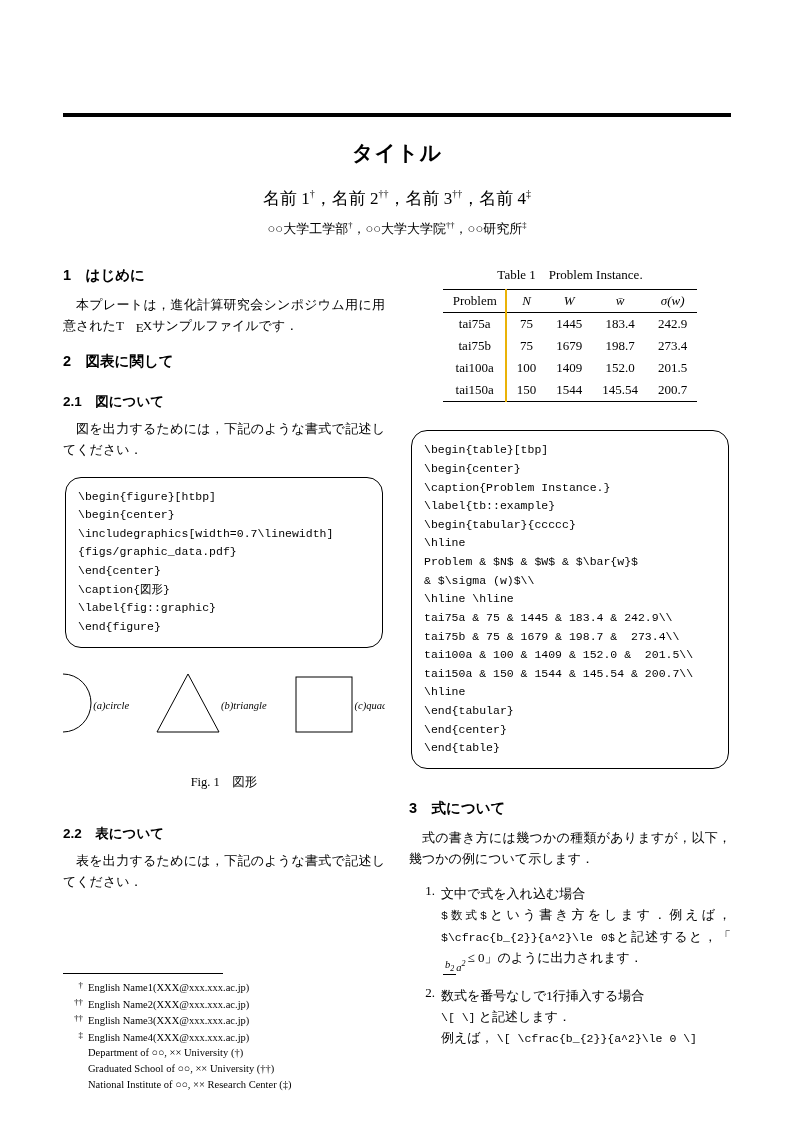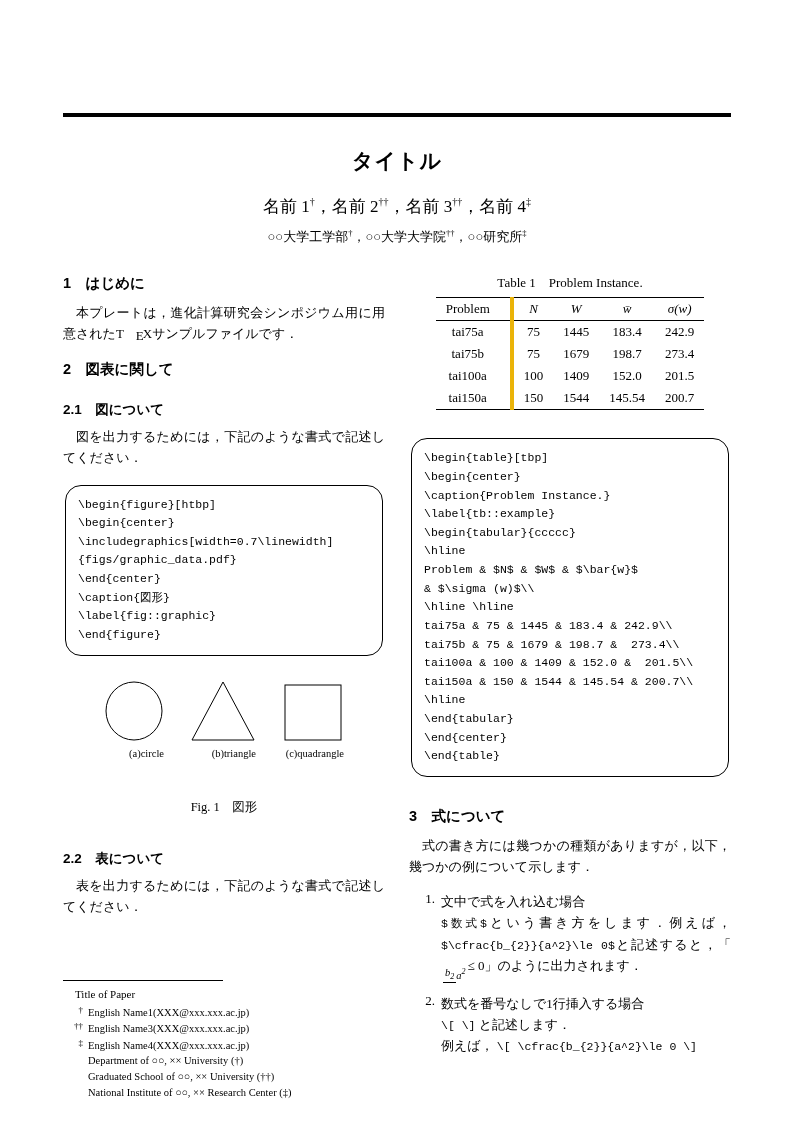--- a/index.html
+++ b/index.html
@@ -5,21 +5,21 @@
   * { margin:0; padding:0; box-sizing:border-box; }
   html,body { background:#ffffff; }
   body {
     width:794px; height:1123px; position:relative; overflow:hidden;
     font-family:"Liberation Serif", serif; color:#000;
   }
   .page { position:absolute; left:63px; top:0; width:668px; height:1123px; }
   .top-rule { margin-top:113px; height:4px; background:#000; }
 
   .doc-header { text-align:center; }
-  .title { margin-top:30px; font-size:21px; font-weight:bold; font-family:"Liberation Sans", sans-serif; letter-spacing:1px; }
+  .title { margin-top:22px; font-size:21px; font-weight:bold; font-family:"Liberation Sans", sans-serif; letter-spacing:1px; }
   .authors { margin-top:20px; font-size:17px; }
   .authors sup { font-size:10px; }
   .affiliations { margin-top:10px; font-size:13px; }
   .affiliations sup { font-size:8.5px; }
 
   .columns { margin-top:28px; display:flex; gap:24px; height:826px; }
   .col { width:322px; display:flex; flex-direction:column; overflow:hidden; }
 
   h2.sec { font-family:"Liberation Sans", sans-serif; font-size:14.5px; font-weight:bold; margin:16px 0 9px 0; }
   h3.subsec { font-family:"Liberation Sans", sans-serif; font-size:13.5px; font-weight:bold; margin:13px 0 7px 0; }
@@ -32,40 +32,40 @@
     border:1px solid #000; border-radius:16px; margin:16px 2px 10px 2px;
     padding:10px 12px;
   }
   .codebox pre {
     font-family:"Liberation Mono","DejaVu Sans Mono",monospace;
     font-size:11.5px; line-height:1.62; white-space:pre;
   }
 
   .figure { margin-top:14px; text-align:center; }
   .shapes { display:flex; justify-content:center; align-items:flex-end; gap:26px; }
-  .shape-item { display:flex; flex-direction:column; align-items:flex-end; }
+  .shape-item { display:flex; flex-direction:row; align-items:center;font-style:italic; }
   .shape-item svg { display:block; }
   .shape-label { margin-top:6px; font-size:10.5px; }
   .fig-caption { margin-top:40px; font-size:12.5px; }
 
   .footnotes { margin-top:auto; font-size:10.5px; line-height:1.5; }
   .fn-rule { width:160px; border-top:1px solid #000; margin-bottom:5px; }
   .fn-title { font-size:11px; padding-left:12px; margin-bottom:1px; }
   .fn-line { white-space:nowrap; }
   .fn-mark { display:inline-block; width:20px; text-align:right; margin-right:5px; font-size:9px; vertical-align:0.3em; }
   .fn-text {}
   .fn-affil { padding-left:25px; font-size:10.5px; }
 
   .table-block { margin-top:6px; }
   .table-caption { text-align:center; font-size:13px; margin-bottom:5px; }
   table.t1 { border-collapse:collapse; margin:0 auto; font-size:13px;
              border-top:1.2px solid #000; border-bottom:1.2px solid #000; }
   table.t1 th, table.t1 td { padding:3px 10px; text-align:center; font-weight:normal; }
   table.t1 thead tr { border-bottom:1.2px solid #000; }
-  table.t1 th:first-child, table.t1 td:first-child { border-right:4px solid #eab308; padding-right:20px; }
+  table.t1 th:first-child, table.t1 td:first-child { border-right:2px solid #eab308; padding-right:8px; }
   table.t1 thead th.math { font-style:italic; }
 
   .olist { margin-top:4px; padding-left:6px; }
   .oli { display:flex; margin-top:10px; }
   .onum { width:20px; flex:none; font-size:13px; text-align:right; margin-right:6px; }
   .ocontent { flex:1; font-size:13px; line-height:1.62; }
   .oli-title {}
   .oli-body { text-align:justify; }
   .mono { font-family:"Liberation Mono","DejaVu Sans Mono",monospace; font-size:11.5px; }
   .it { font-style:italic; }
@@ -129,22 +129,22 @@
           </div>
         </div>
         <div class="fig-caption">Fig. 1　図形</div>
       </div>
 
       <h3 class="subsec" style="margin-top:34px;">2.2　表について</h3>
       <p class="body">表を出力するためには，下記のような書式で記述してください．</p>
 
       <div class="footnotes">
         <div class="fn-rule"></div>
-        <div class="fn-title">Title of Paper</div>
         <div class="fn-line"><span class="fn-mark">†</span><span class="fn-text">English Name1(XXX@xxx.xxx.ac.jp)</span></div>
+        <div class="fn-line"><span class="fn-mark">††</span><span class="fn-text">English Name2(XXX@xxx.xxx.ac.jp)</span></div>
         <div class="fn-line"><span class="fn-mark">††</span><span class="fn-text">English Name3(XXX@xxx.xxx.ac.jp)</span></div>
         <div class="fn-line"><span class="fn-mark">‡</span><span class="fn-text">English Name4(XXX@xxx.xxx.ac.jp)</span></div>
         <div class="fn-affil">Department of ○○, ×× University (†)</div>
         <div class="fn-affil">Graduated School of ○○, ×× University (††)</div>
         <div class="fn-affil">National Institute of ○○, ×× Research Center (‡)</div>
       </div>
     </div>
 
     <div class="col">
       <div class="table-block">

